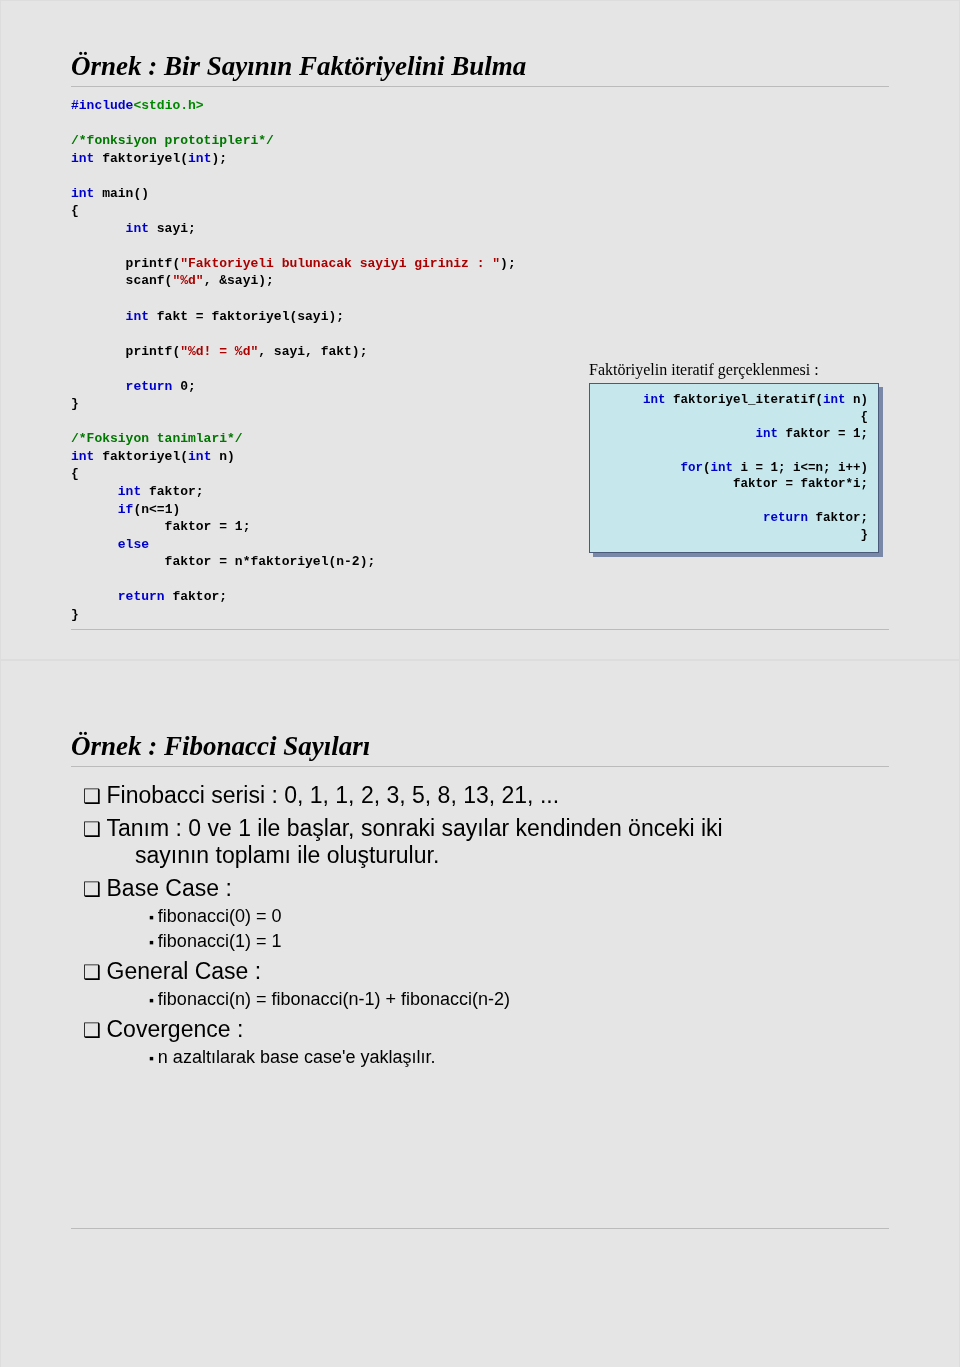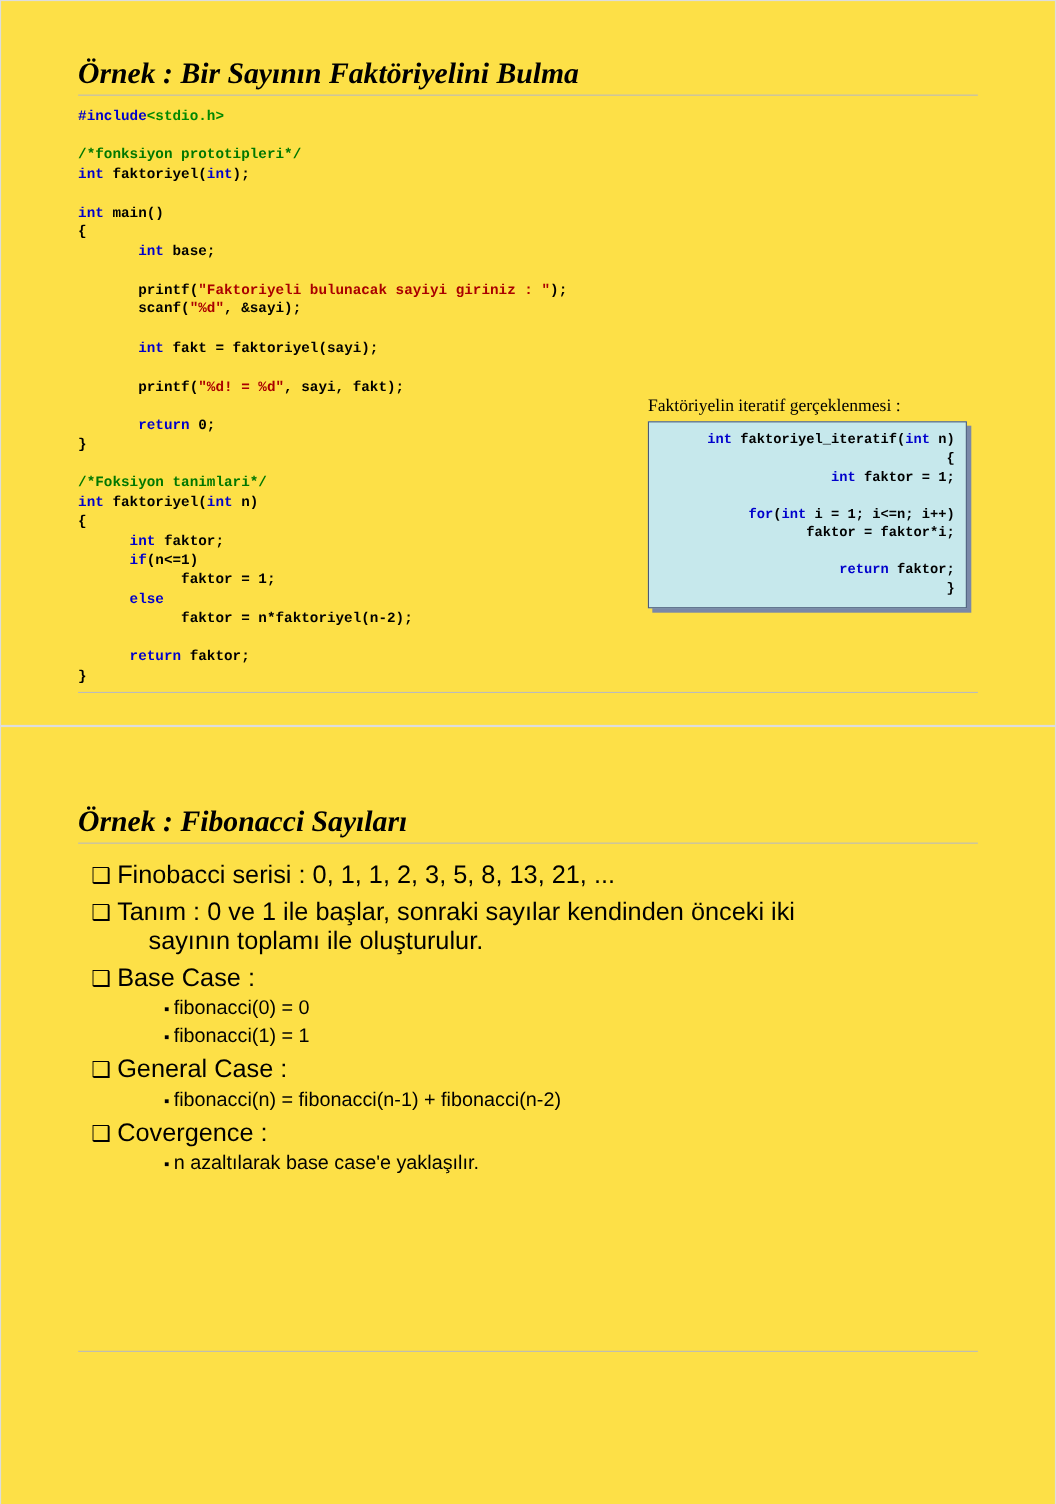--- a/index.html
+++ b/index.html
@@ -11,21 +11,21 @@
   .page {
     width: 960px;
     margin: 0 auto;
     background: #fff;
   }
   .slide {
     border: 1px solid #ddd;
     box-sizing: border-box;
     padding: 40px 70px 40px 70px;
     position: relative;
-    background: #fde047;
+    background: #e5e5e5;
   }
   .slide1 { height: 660px; }
   .slide2 { height: 791px; }
   h1.title {
     font-family: "Comic Sans MS", "Segoe Script", cursive;
     font-size: 27px;
     font-weight: bold;
     font-style: italic;
     margin: 10px 0 4px 0;
     color: #000;
@@ -121,21 +121,21 @@
   <div class="slide slide1">
     <h1 class="title">Örnek : Bir Sayının Faktöriyelini Bulma</h1>
     <hr class="hr">
 <pre class="code"><span class="kw-blue">#include</span><span class="lib">&lt;stdio.h&gt;</span>
 
 <span class="comment">/*fonksiyon prototipleri*/</span>
 <span class="kw-blue">int</span><span> faktoriyel(</span><span class="kw-blue">int</span><span>);</span>
 
 <span class="kw-blue">int</span><span> main()</span>
 <span>{</span>
-<span class="kw-blue">       int</span><span> base;</span>
+<span class="kw-blue">       int</span><span> sayi;</span>
 
 <span>       printf(</span><span class="lit">"Faktoriyeli bulunacak sayiyi giriniz : "</span><span>);</span>
 <span>       scanf(</span><span class="lit">"%d"</span><span>, &amp;sayi);</span>
 
 <span class="kw-blue">       int</span><span> fakt = faktoriyel(sayi);</span>
 
 <span>       printf(</span><span class="lit">"%d! = %d"</span><span>, sayi, fakt);</span>
 
 <span class="kw-blue">       return</span><span> 0;</span>
 <span>}</span>

